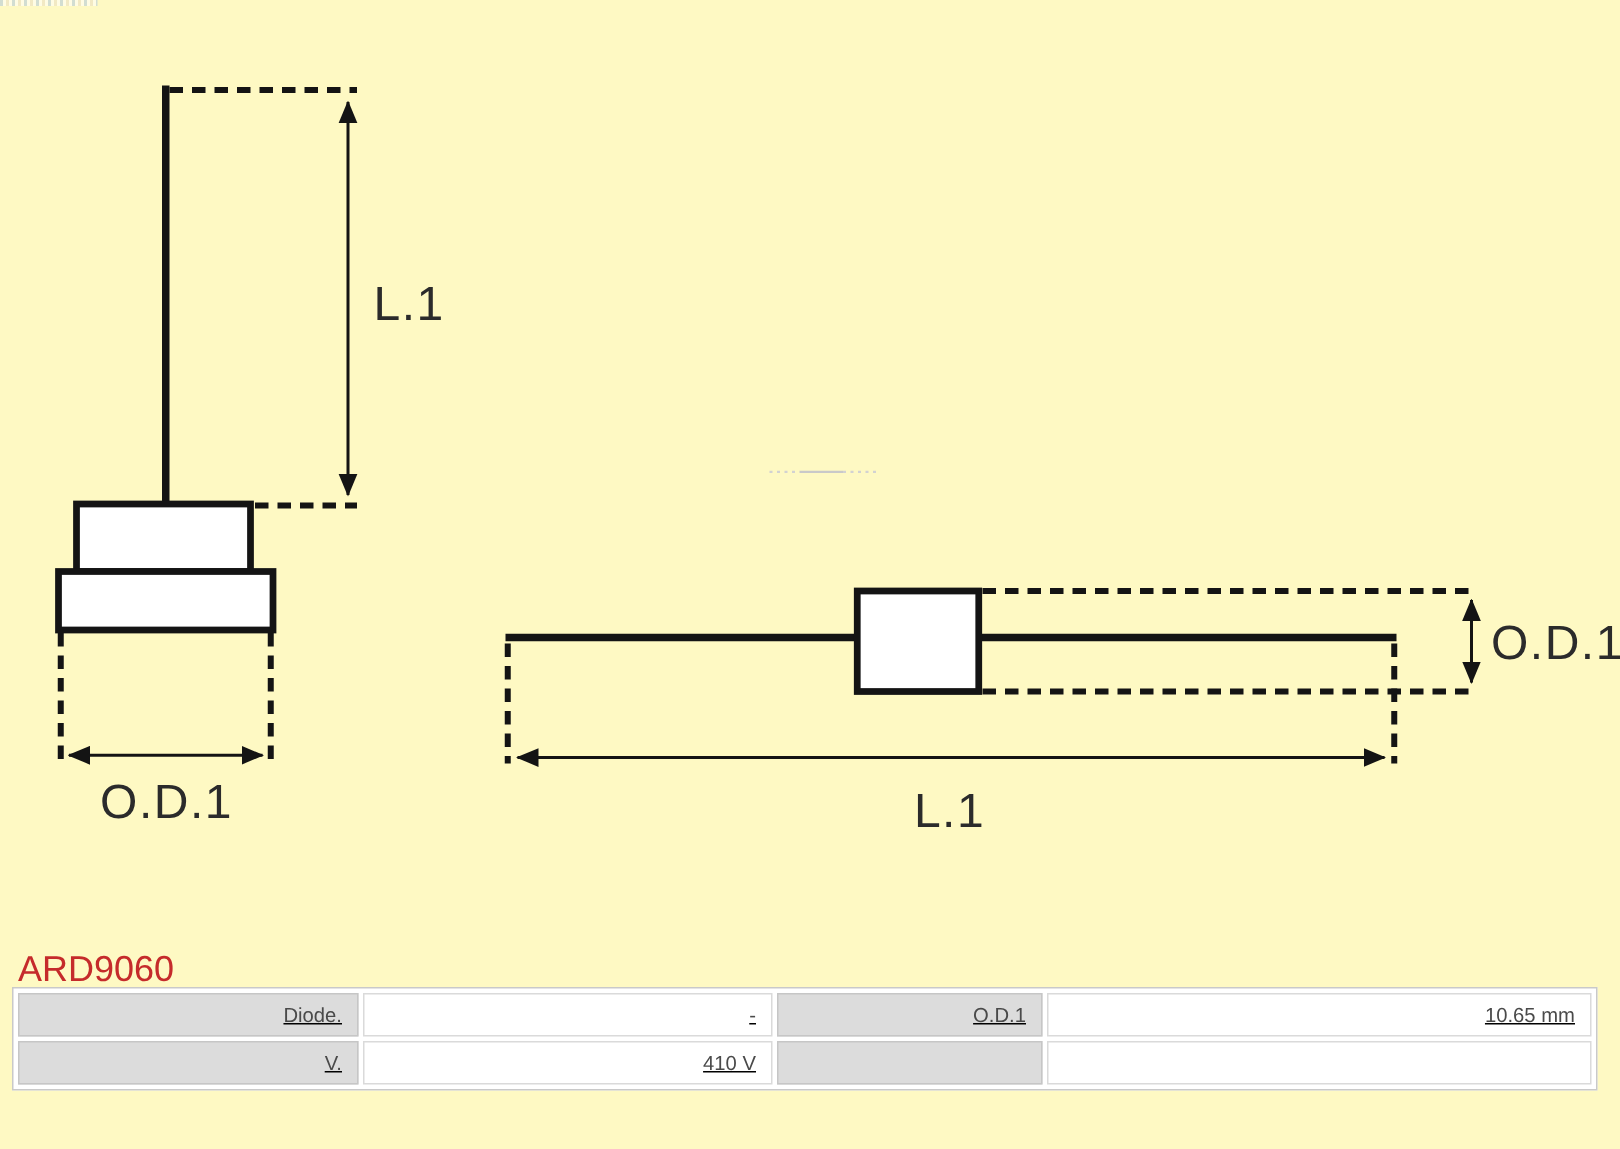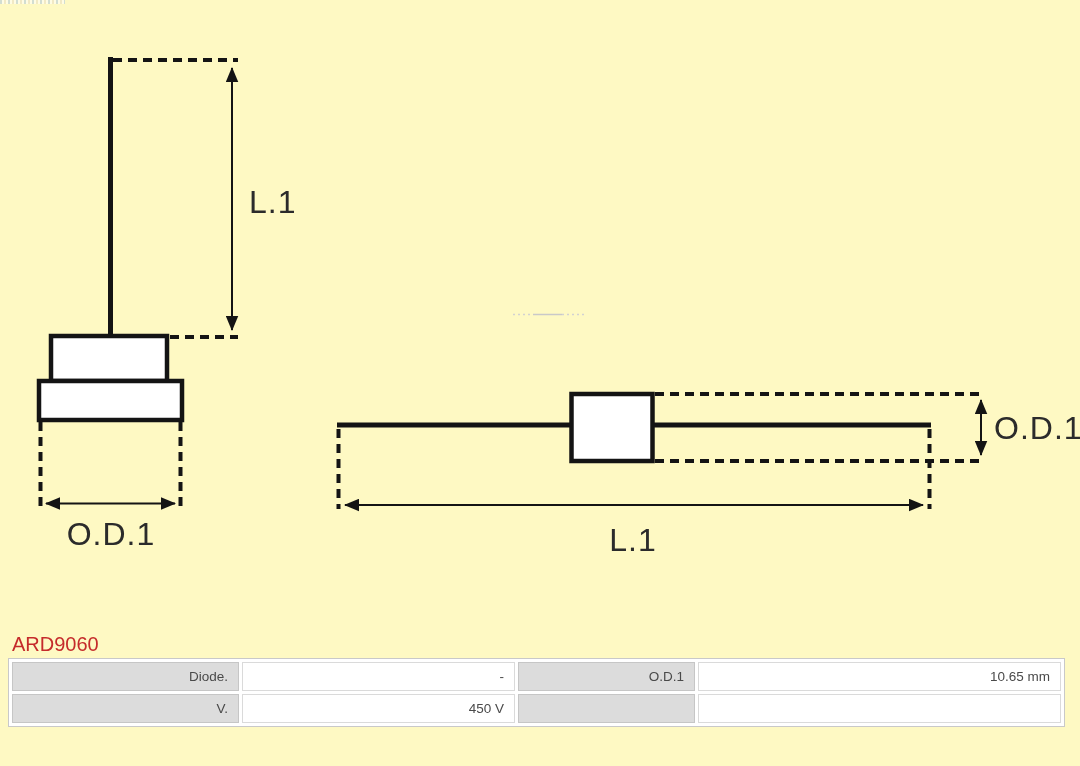--- a/index.html
+++ b/index.html
@@ -8,22 +8,22 @@
   #logo-strip{position:absolute;left:0;top:0;width:65px;height:4px;opacity:.55;
     background:repeating-linear-gradient(90deg,#aec7dd 0 2px,#ffffff 2px 4px,#e8dcc4 4px 6px,#ffffff 6px 8px);}
   svg{position:absolute;left:0;top:0;}
   .thick{stroke:#141414;stroke-width:5;fill:none;}
   .outline{stroke:#141414;stroke-width:4.5;fill:#ffffff;}
   .dashed{stroke:#141414;stroke-width:4;fill:none;stroke-dasharray:9 6;}
   .dim{stroke:#141414;stroke-width:2;fill:none;}
   .dim-label{font:32px "Liberation Sans",sans-serif;fill:#2b2b2b;letter-spacing:1px;}
   .wm{stroke:#c9c9c9;stroke-width:1.5;fill:none;}
   .wm-dot{stroke:#d2d2d2;stroke-width:1.5;fill:none;stroke-dasharray:2 3;}
-  #product-code{position:absolute;left:12px;top:633px;font-size:20px;color:#c52b2b;}
-  #spec-wrap{position:absolute;left:8px;top:658px;width:1057px;}
+  #product-code{position:absolute;left:12px;top:633px;font-size:24px;color:#c52b2b;}
+  #spec-wrap{position:absolute;left:8px;top:658px;width:1057px;text-decoration:underline;}
   table.spec{width:100%;table-layout:fixed;border-collapse:separate;border-spacing:3px;
              border:1px solid #c9c9c9;background:#ffffff;}
   table.spec td{height:27px;font-size:13.5px;color:#4a4a4a;text-align:right;
                 padding:0 10px;overflow:hidden;white-space:nowrap;}
   td.lbl{background:#dcdcdc;border:1px solid #c6c6c6;}
   td.val{background:#ffffff;border:1px solid #dadada;}
 </style>
 </head>
 <body>
 
@@ -85,21 +85,21 @@
         </colgroup>
       <tbody>
         <tr>
           <td class="lbl">Diode.</td>
           <td class="val">-</td>
           <td class="lbl">O.D.1</td>
           <td class="val">10.65 mm</td>
         </tr>
         <tr>
           <td class="lbl">V.</td>
-          <td class="val">450 V</td>
+          <td class="val">410 V</td>
           <td class="lbl"></td>
           <td class="val"></td>
         </tr>
       </tbody>
     </table>
   </div>
 
 </div>
 
 </body></html>

